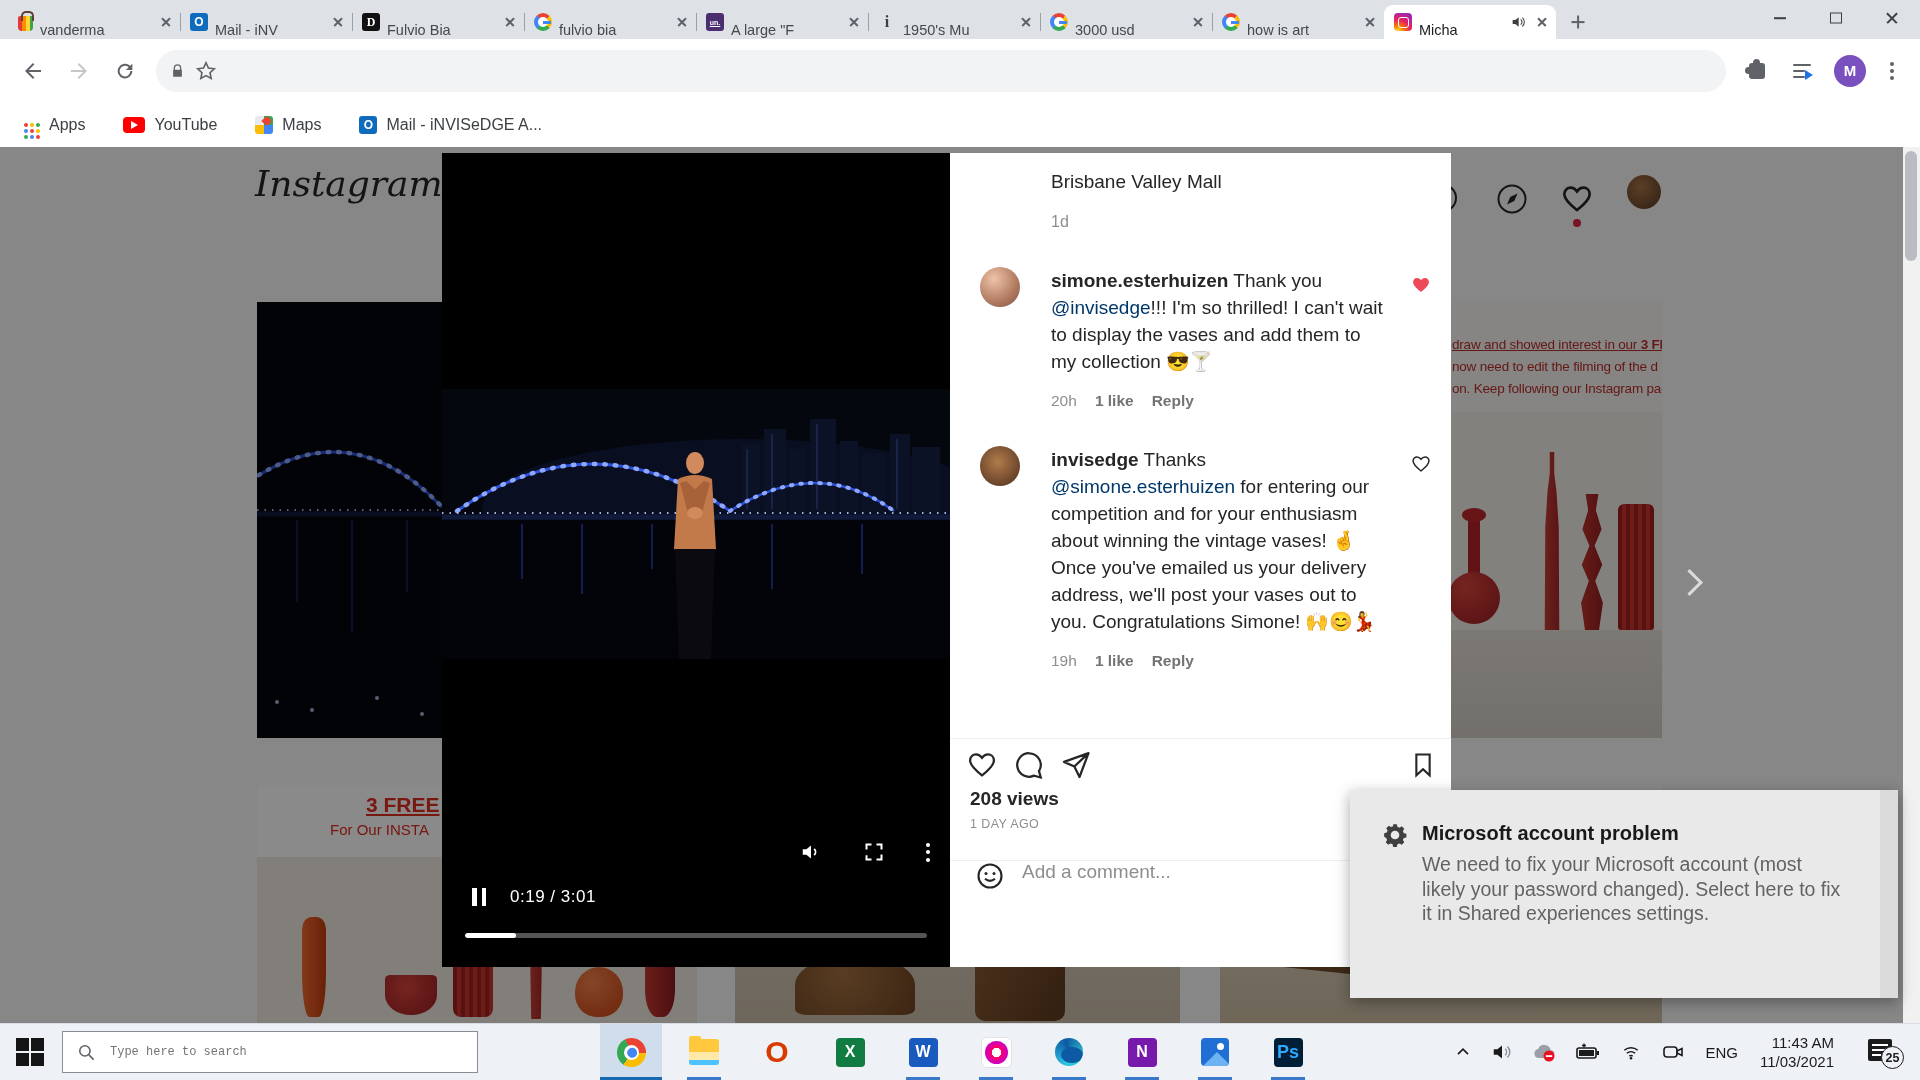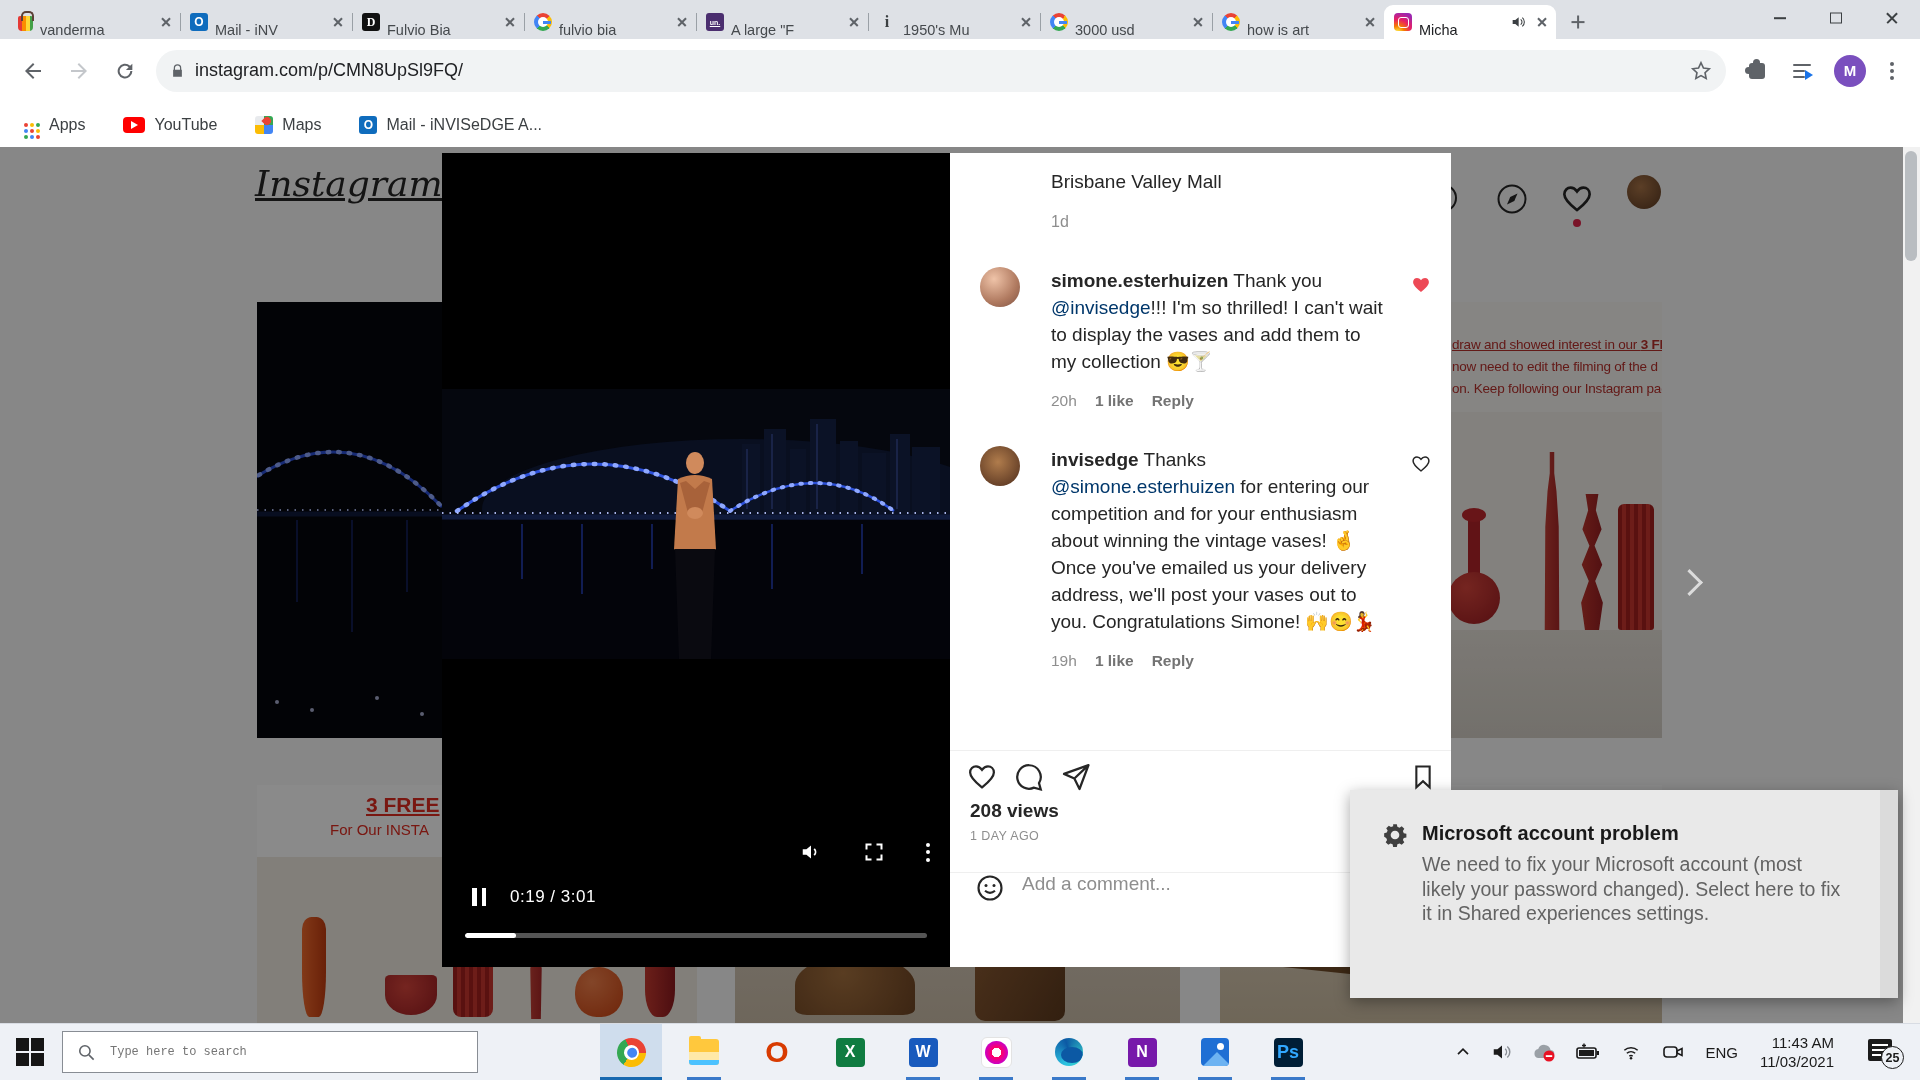--- a/index.html
+++ b/index.html
@@ -64,21 +64,21 @@
     box-shadow:6px 0 0 #fbbc04,12px 0 0 #34a853,0 6px 0 #4285f4,6px 6px 0 #ea4335,12px 6px 0 #fbbc04,0 12px 0 #34a853,6px 12px 0 #4285f4,12px 12px 0 #ea4335;}
   .ytic{width:22px;height:16px;background:#f00;border-radius:4px;position:relative;}
   .ytic::after{content:"";position:absolute;left:8px;top:4px;border-left:7px solid #fff;border-top:4px solid transparent;border-bottom:4px solid transparent;}
   .mapsic{width:18px;height:18px;border-radius:3px;background:conic-gradient(#34a853 0 25%,#4285f4 25% 50%,#fbbc04 50% 75%,#e8eaed 75%);position:relative;}
   .mapsic::after{content:"";position:absolute;right:2px;top:1px;width:8px;height:8px;background:#ea4335;border-radius:50% 50% 50% 0;transform:rotate(45deg);}
   .outlic{width:18px;height:18px;border-radius:3px;background:#0f6cbd;color:#fff;font-size:12px;font-weight:bold;display:flex;align-items:center;justify-content:center;}
 
   
   .page{position:absolute;left:0;top:147px;width:1920px;height:876px;background:#fafafa;overflow:hidden;}
   .overlay{position:absolute;inset:0;background:rgba(0,0,0,0.46);z-index:2;}
-  .igheader-logo{position:absolute;left:255px;top:16px;font-family:"DejaVu Serif",serif;font-style:italic;font-size:36px;color:#262626;z-index:1;text-decoration:underline;}
+  .igheader-logo{position:absolute;left:255px;top:16px;font-family:"DejaVu Serif",serif;font-style:italic;font-size:36px;color:#262626;z-index:1;}
   .hicons{position:absolute;top:36px;z-index:1;}
   .reddot{position:absolute;left:1573px;top:72px;width:8px;height:8px;border-radius:50%;background:#e0244a;z-index:1;}
   .hav{position:absolute;left:1627px;top:28px;width:34px;height:34px;border-radius:50%;background:radial-gradient(circle at 40% 35%,#a97448,#5b3a22);z-index:1;}
 
   .thumb{position:absolute;z-index:1;overflow:hidden;}
   .np-text{position:absolute;left:232px;top:32px;color:#b8302c;font-size:13.5px;line-height:22px;white-space:nowrap;letter-spacing:-0.2px;}
   .vase{position:absolute;}
   .chevron{position:absolute;left:1676px;top:422px;width:30px;height:30px;z-index:3;}
   .chevron::before{content:"";position:absolute;left:4px;top:4px;width:16px;height:16px;border-top:3px solid #dcdcdc;border-right:3px solid #dcdcdc;transform:rotate(45deg);}
   .pgscroll{position:absolute;right:0;top:0;width:17px;height:876px;background:#f1f1f1;z-index:4;}
@@ -105,21 +105,21 @@
   .crow{position:relative;display:flex;margin:36px 18px 0 30px;}
   .cav{width:40px;height:40px;border-radius:50%;flex:none;margin-right:31px;}
   .cav.simone{background:radial-gradient(circle at 35% 30%,#efc3a8,#b07a60 60%,#7d5142);}
   .cav.invis{background:radial-gradient(circle at 45% 40%,#b07c4c,#6b442a 70%,#4a2d1a);}
   .ctext{width:338px;line-height:27px;}
   .ctext b{font-weight:bold;}
   .mention{color:#00376b;}
   .clike{position:absolute;right:2px;top:8px;width:20px;height:20px;}
   .cmeta{display:flex;gap:18px;margin:17px 0 0 101px;color:#8e8e8e;font-size:15.5px;}
   .cmeta .bold{font-weight:bold;color:#737373;}
-  .cbottom{position:absolute;left:0;bottom:0;width:501px;height:217px;border-top:1px solid #efefef;box-sizing:border-box;}
+  .cbottom{position:absolute;left:0;bottom:12px;width:501px;height:217px;border-top:1px solid #efefef;box-sizing:border-box;}
   .actions{position:relative;display:flex;gap:17px;padding:11px 0 0 17px;}
   .actions .saveslot{position:absolute;right:14px;top:11px;}
   .views{font-weight:bold;margin:8px 0 0 20px;font-size:19px;}
   .posted{margin:7px 0 0 20px;font-size:12.5px;color:#8e8e8e;letter-spacing:0.4px;}
   .addrow{position:absolute;left:0;bottom:0;width:501px;height:95px;border-top:1px solid #efefef;display:flex;box-sizing:border-box;padding-left:25px;gap:17px;}
   .addph{color:#8e8e8e;font-size:19px;}
 
   
   .notif{position:absolute;left:1350px;top:790px;width:548px;height:208px;background:#e9e9e9;z-index:6;box-shadow:0 4px 14px rgba(0,0,0,0.35);}
   .notif .rstrip{position:absolute;right:0;top:0;width:18px;height:208px;background:#dbdbdb;}
@@ -261,21 +261,20 @@
     </span>
     <span class="navic">
       <svg width="22" height="22" viewBox="0 0 24 24">
           <path d="M17.6 6.4A8 8 0 1 0 20 12h-2.2A5.8 5.8 0 1 1 16 7.9L13 11h7V4z" fill="#5f6368"></path>
         </svg>
     </span>
     <div class="omnibox">
       <svg width="15" height="18" viewBox="0 0 24 24">
           <path d="M6 10V7a6 6 0 1 1 12 0v3h1v11H5V10h1zm2 0h8V7a4 4 0 0 0-8 0v3z" fill="#5f6368"></path>
         </svg>
-      <span class="omni-url">instagram.com/p/CMN8UpSl9FQ/</span>
       <svg width="22" height="22" viewBox="0 0 24 24">
           <path d="M12 3l2.7 5.8 6.3.8-4.6 4.3 1.2 6.2L12 17l-5.6 3.1 1.2-6.2L3 9.6l6.3-.8z" fill="none" stroke="#5f6368" stroke-width="1.8"></path>
         </svg>
     </div>
     <span class="navic">
         <span class="puzzle"><span class="b1 i"></span><i class="b1"></i><i class="b2"></i></span>
       </span>
     <span class="navic">
         <span class="media-ic">
           <i class="l1"></i>

